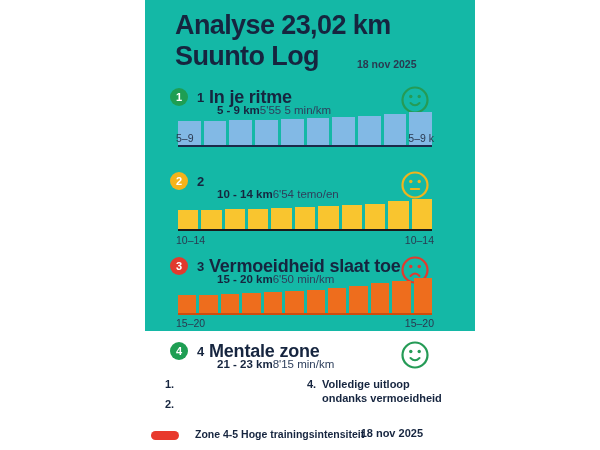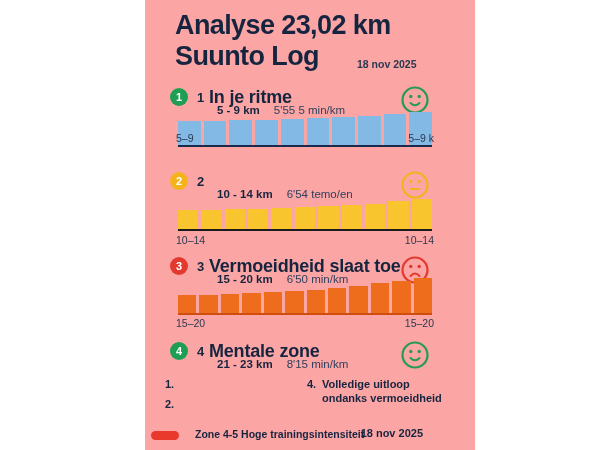--- a/index.html
+++ b/index.html
@@ -1,25 +1,25 @@
 <!DOCTYPE html>
 <html><head>
 <meta charset="utf-8">
 <style>
   html,body{margin:0;padding:0;}
   body{width:600px;height:450px;background:#ffffff;font-family:"Liberation Sans",sans-serif;}
   .canvas{position:relative;width:600px;height:450px;background:#ffffff;overflow:hidden;}
-  .panel{position:absolute;left:145px;top:0;width:330px;height:450px;background:#fca5a5;color:#16253f;}
+  .panel{position:absolute;left:145px;top:0;width:330px;height:331px;background:#14b8a6;color:#16253f;}
   .title{position:absolute;left:30px;top:10px;font-size:27px;font-weight:bold;line-height:31px;letter-spacing:-0.6px;color:#16253f;}
   .hdate{position:absolute;left:212px;top:58px;font-size:10.5px;font-weight:bold;color:#2a3950;}
   .badge{position:absolute;left:25px;width:18px;height:18px;border-radius:50%;color:#ffffff;
          font-size:11px;font-weight:bold;display:flex;align-items:center;justify-content:center;}
   .secnum{position:absolute;left:52px;font-size:13px;font-weight:bold;}
   .sectitle{position:absolute;left:64px;font-size:18px;font-weight:bold;letter-spacing:-0.2px;}
-  .subrow{position:absolute;left:72px;display:flex;gap:14px;font-size:11.5px;align-items:baseline;}
+  .subrow{position:absolute;left:72px;display:flex;font-size:11.5px;align-items:baseline;}
   .subrange{font-weight:bold;}
   .subpace{color:#2e3f5c;}
   .smiley{position:absolute;left:255px;width:30px;height:30px;}
   .chart{position:absolute;left:33px;width:254px;display:flex;align-items:flex-end;gap:3px;}
   .chart .bar{flex:1;}
   .baseline{position:absolute;left:33px;width:254px;height:2px;}
   .xlabels{position:absolute;left:31px;width:258px;display:flex;justify-content:space-between;
            font-size:10.5px;color:#2a3950;}
   .notes{position:absolute;top:378px;left:20px;width:300px;display:flex;gap:14px;font-size:11px;font-weight:bold;line-height:13.5px;}
   .ncol{display:flex;flex-direction:column;gap:6px;}

